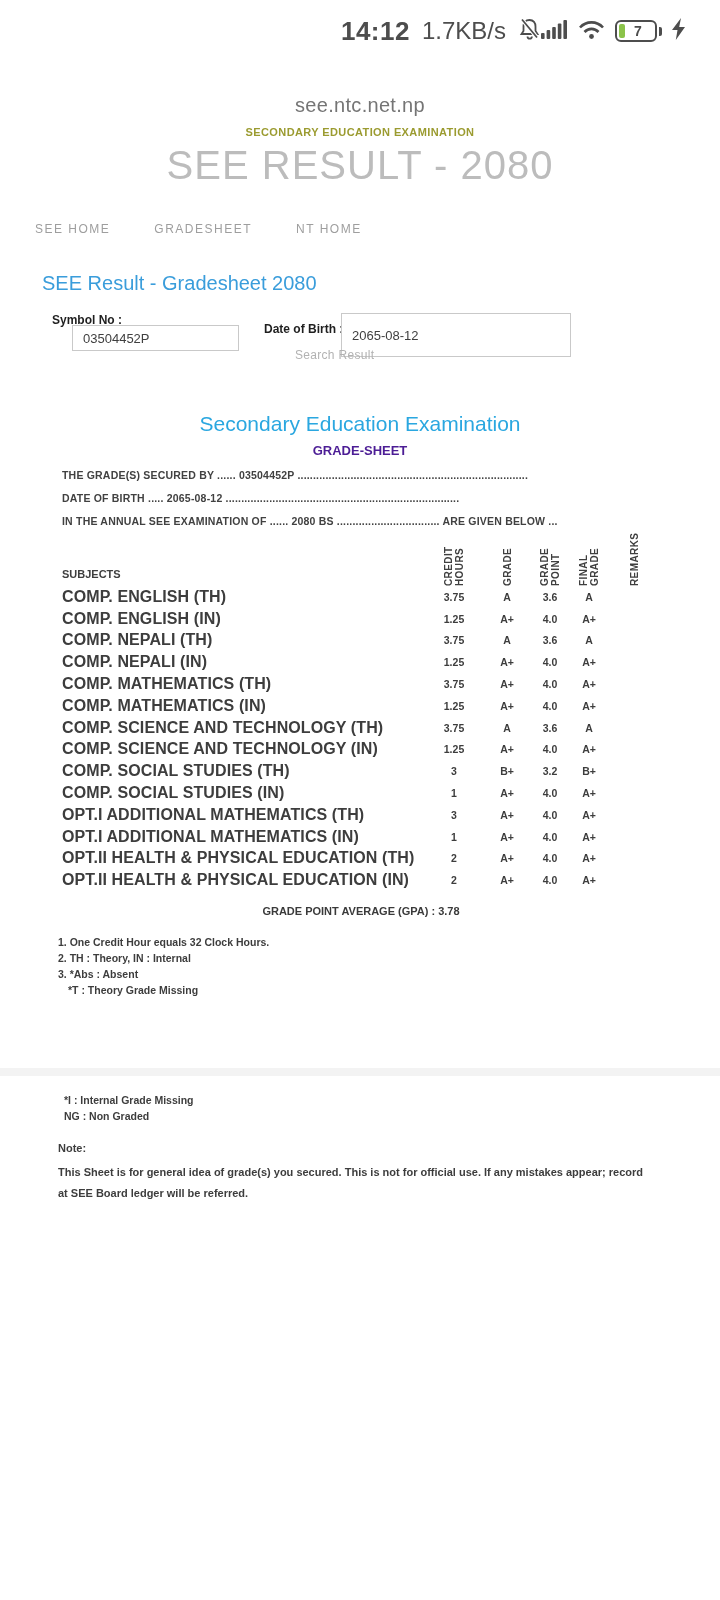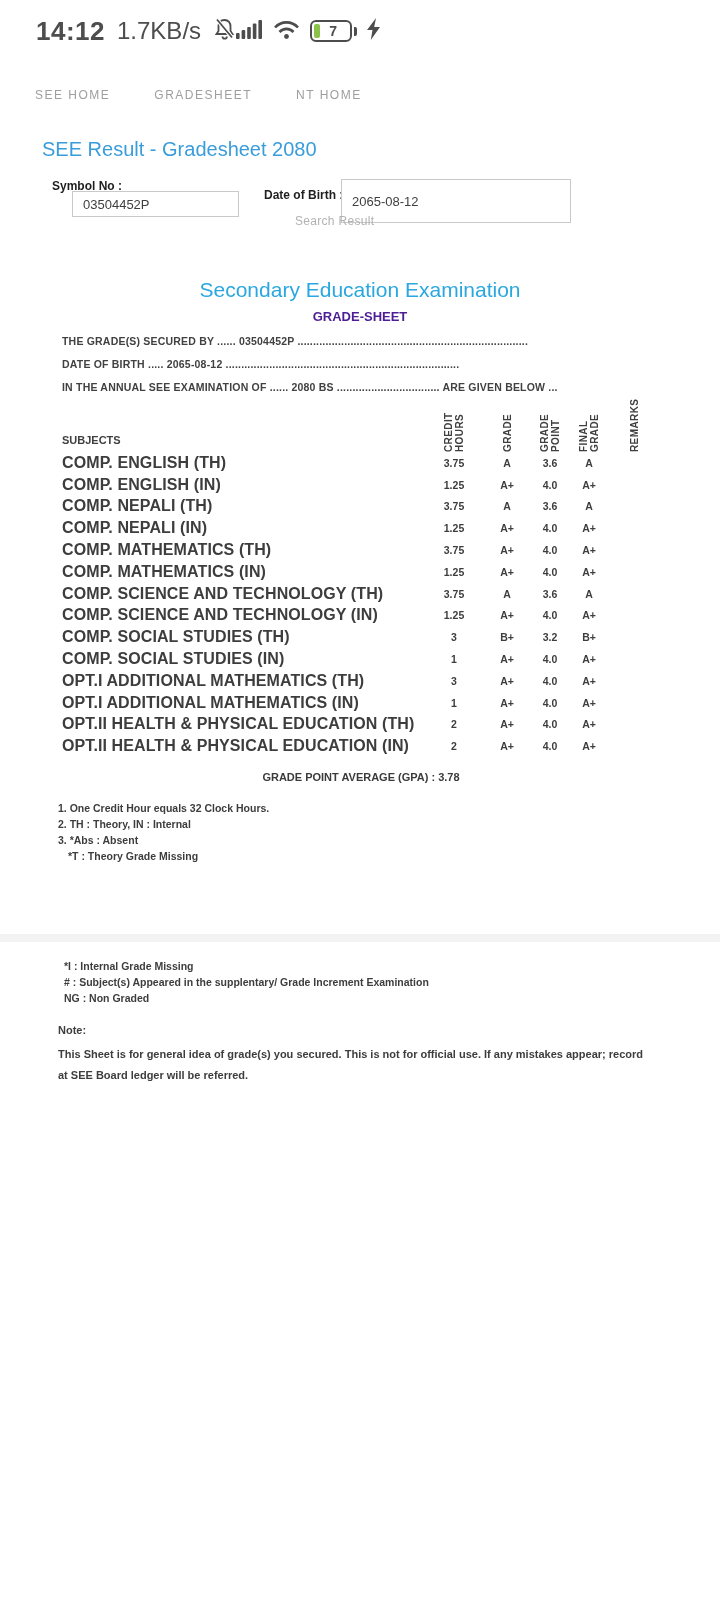--- a/index.html
+++ b/index.html
@@ -1,21 +1,21 @@
 <!DOCTYPE html>
 <html><head>
 <meta charset="utf-8">
 <style>
   * { margin:0; padding:0; box-sizing:border-box; }
   html,body { width:720px; height:1600px; background:#ffffff; overflow:hidden;
     font-family:"Liberation Sans", sans-serif; }
   .page { position:relative; width:720px; height:1600px; background:#fff; }
 
   
-  .statusbar { height:54px; display:flex; justify-content:flex-start;
+  .statusbar { height:54px; display:flex; justify-content:flex-end;
     align-items:center; padding:8px 34px 0 36px; color:#4d4d4d; }
   .sb-left { display:flex; align-items:center; gap:12px; }
   .sb-time { font-size:26px; font-weight:600; letter-spacing:0.5px; }
   .sb-speed { font-size:24px; font-weight:500; }
   .sb-right { display:flex; align-items:center; gap:10px; }
   .battery { position:relative; width:42px; height:22px; border:2.5px solid #4d4d4d;
     border-radius:6px; display:flex; align-items:center; justify-content:center; }
   .battery-fill { position:absolute; left:2px; top:2px; bottom:2px; width:6px;
     background:#8bc34a; border-radius:2px; }
   .battery-num { font-size:14px; font-weight:600; color:#4d4d4d; margin-left:4px; }
@@ -127,20 +127,25 @@
       </span>
       <span class="battery-nub"></span>
       <span>
         <svg width="14" height="22" viewBox="0 0 14 22">
           <polygon points="9,0 0,12 5.5,12 3.8,22 13,9 7.2,9" fill="#4d4d4d"></polygon>
         </svg>
       </span>
     </div>
   </div>
 
+  <div class="site-header">
+    <div class="site-domain">see.ntc.net.np</div>
+    <div class="site-org">SECONDARY EDUCATION EXAMINATION</div>
+    <div class="site-title">SEE RESULT - 2080</div>
+  </div>
 
   <div class="nav">
     <span class="nav-item">SEE HOME</span>
     <span class="nav-item">GRADESHEET</span>
     <span class="nav-item">NT HOME</span>
   </div>
 
   <div class="result-heading">SEE Result - Gradesheet 2080</div>
 
   <div class="form-area">
@@ -303,21 +308,20 @@
       <div class="fn-line">1. One Credit Hour equals 32 Clock Hours.</div>
       <div class="fn-line">2. TH : Theory, IN : Internal</div>
       <div class="fn-line">3. *Abs : Absent</div>
       <div class="fn-line fn-indent">*T : Theory Grade Missing</div>
     </div>
 
     <div class="divider-band"></div>
 
     <div class="footnotes footnotes2">
       <div class="fn-line">*I : Internal Grade Missing</div>
-      <div class="fn-line"># : Subject(s) Appeared in the supplentary/ Grade Increment Examination</div>
       <div class="fn-line">NG : Non Graded</div>
     </div>
 
     <div class="note-label">Note:</div>
     <div class="note-text">This Sheet is for general idea of grade(s) you secured. This is not for official use. If any mistakes appear; record at SEE Board ledger will be referred.</div>
   </div>
 
 </div>
 
 </body></html>

